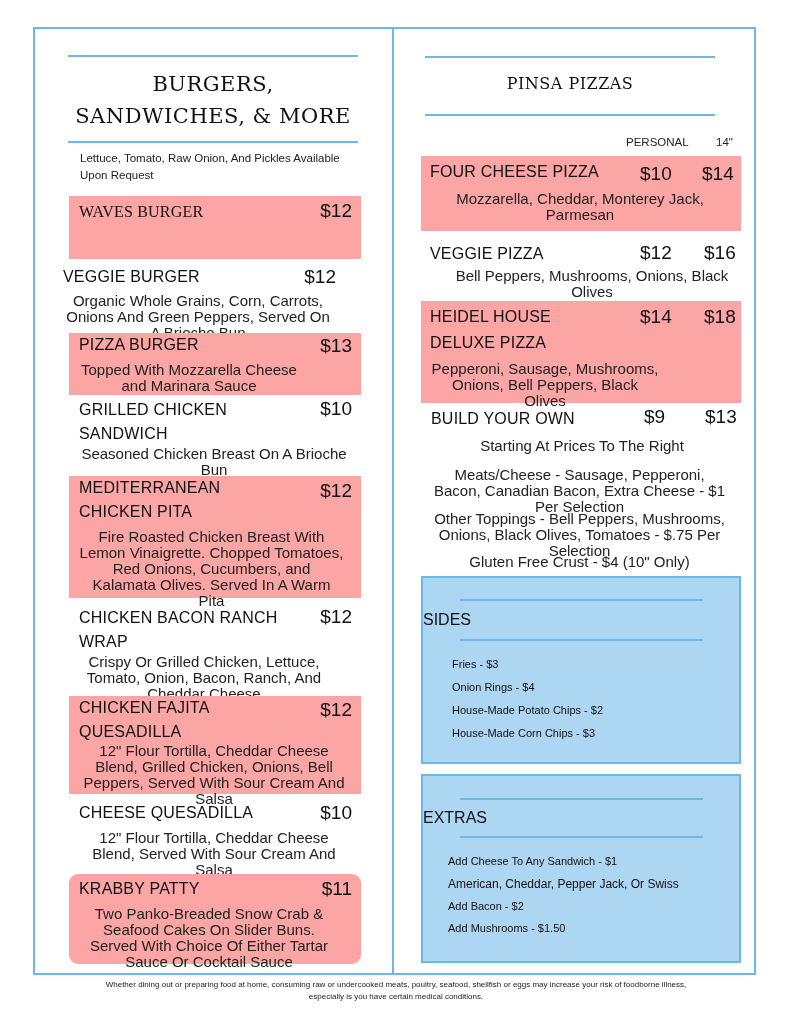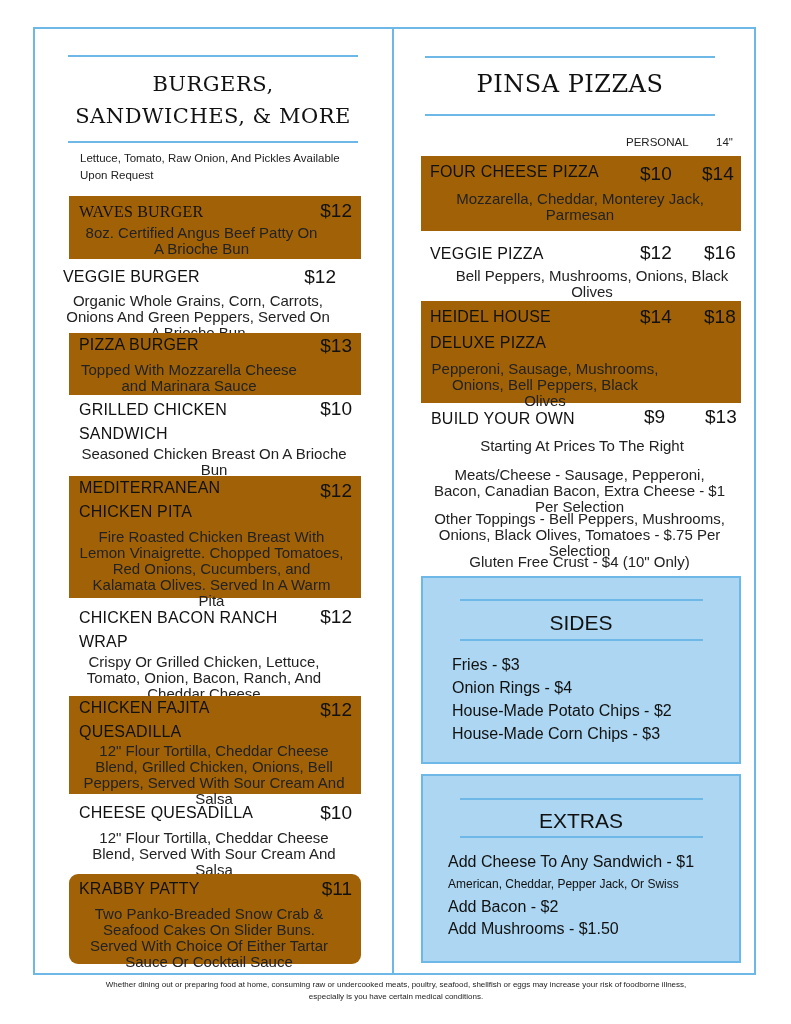--- a/index.html
+++ b/index.html
@@ -19,34 +19,34 @@
 
     .section-title {
       position: absolute; text-align: center;
       font-family: "DejaVu Serif", "Liberation Serif", serif;
       color: #111; letter-spacing: 0.5px;
     }
 
     .note { position: absolute; font-size: 11.5px; line-height: 17px; color: #222; }
 
     .item { position: absolute; }
-    .item.hl { background: #a16207; }
+    .item.hl { background: #fca5a5; }
     .item-name {
       position: absolute; font-size: 16px; line-height: 24px; letter-spacing: 0.2px; color: #111;
     }
     .item-price { position: absolute; font-size: 19px; line-height: 24px; color: #111; }
     .item-desc { position: absolute; font-size: 15px; line-height: 16px; color: #222; text-align: center; }
 
     .col-head { position: absolute; font-size: 11.5px; color: #222; }
 
     .box {
       position: absolute; background: #acd6f1; border: 2px solid #6db8e6;
     }
-    .box-title { position: absolute; width: 100%; text-align: center; font-size: 21px; color: #111; }
-    .box-line { position: absolute; font-size: 16px; line-height: 23px; color: #111; }
+    .box-title { position: absolute; width: 100%; font-size: 16px; color: #111; }
+    .box-line { position: absolute; font-size: 11px; line-height: 23px; color: #111; }
     .box-line.small { font-size: 12px; }
 
     .disclaimer {
       position: absolute; left: 100px; top: 979px; width: 592px; text-align: center;
       font-size: 8px; line-height: 12px; color: #222;
     }
   </style>
 </head>
 <body>
 
@@ -57,21 +57,20 @@
 <div class="section-title" style="left:68px; top:68px; width:290px; font-size:21px; line-height:32px;">
   <div>BURGERS,</div>
   <div>SANDWICHES, &amp; MORE</div>
 </div>
 <div class="rule" style="left:68px; top:141px; width:290px;"></div>
 <div class="note" style="left:80px; top:150px; width:280px;">Lettuce, Tomato, Raw Onion, And Pickles Available Upon Request</div>
 
 <div class="item hl" style="left:69px; top:196px; width:292px; height:63px;">
   <div class="item-name" style="left:10px; top:4px;font-family:Liberation Serif, serif;">WAVES BURGER</div>
   <div class="item-price" style="right:9px; top:3px;">$12</div>
-  <div class="item-desc" style="left:10px; top:29px; width:245px;">8oz. Certified Angus Beef Patty On A Brioche Bun</div>
 </div>
 
 <div class="item" style="left:53px; top:263px; width:292px; height:66px;">
   <div class="item-name" style="left:10px; top:2px;">VEGGIE BURGER</div>
   <div class="item-price" style="right:9px; top:2px;">$12</div>
   <div class="item-desc" style="left:10px; top:30px; width:270px;">Organic Whole Grains, Corn, Carrots, Onions And Green Peppers, Served On A Brioche Bun</div>
 </div>
 
 <div class="item hl" style="left:69px; top:333px; width:292px; height:62px;">
   <div class="item-name" style="left:10px; top:0px;">PIZZA BURGER</div>
@@ -109,21 +108,21 @@
   <div class="item-desc" style="left:10px; top:30px; width:270px;">12" Flour Tortilla, Cheddar Cheese Blend, Served With Sour Cream And Salsa</div>
 </div>
 
 <div class="item hl" style="left:69px; top:874px; width:292px; height:90px;border-radius:9px;">
   <div class="item-name" style="left:10px; top:3px;">KRABBY PATTY</div>
   <div class="item-price" style="right:9px; top:3px;">$11</div>
   <div class="item-desc" style="left:10px; top:32px; width:260px;">Two Panko-Breaded Snow Crab &amp; Seafood Cakes On Slider Buns. Served With Choice Of Either Tartar Sauce Or Cocktail Sauce</div>
 </div>
 
 <div class="rule" style="left:425px; top:56px; width:290px;"></div>
-<div class="section-title" style="left:425px; top:68px; width:290px; font-size:24px; line-height:32px;">PINSA PIZZAS</div>
+<div class="section-title" style="left:425px; top:68px; width:290px; font-size:16px; line-height:32px;">PINSA PIZZAS</div>
 <div class="rule" style="left:425px; top:114px; width:290px;"></div>
 
 <div class="col-head" style="left:626px; top:136px;">PERSONAL</div>
 <div class="col-head" style="left:716px; top:136px;">14"</div>
 
 <div class="item hl" style="left:421px; top:156px; width:320px; height:75px;">
   <div class="item-name" style="left:9px; top:4px;">FOUR CHEESE PIZZA</div>
   <div class="item-price" style="left:219px; top:6px;">$10</div>
   <div class="item-price" style="left:281px; top:6px;">$14</div>
   <div class="item-desc" style="left:9px; top:35px; width:300px;">Mozzarella, Cheddar, Monterey Jack, Parmesan</div>

